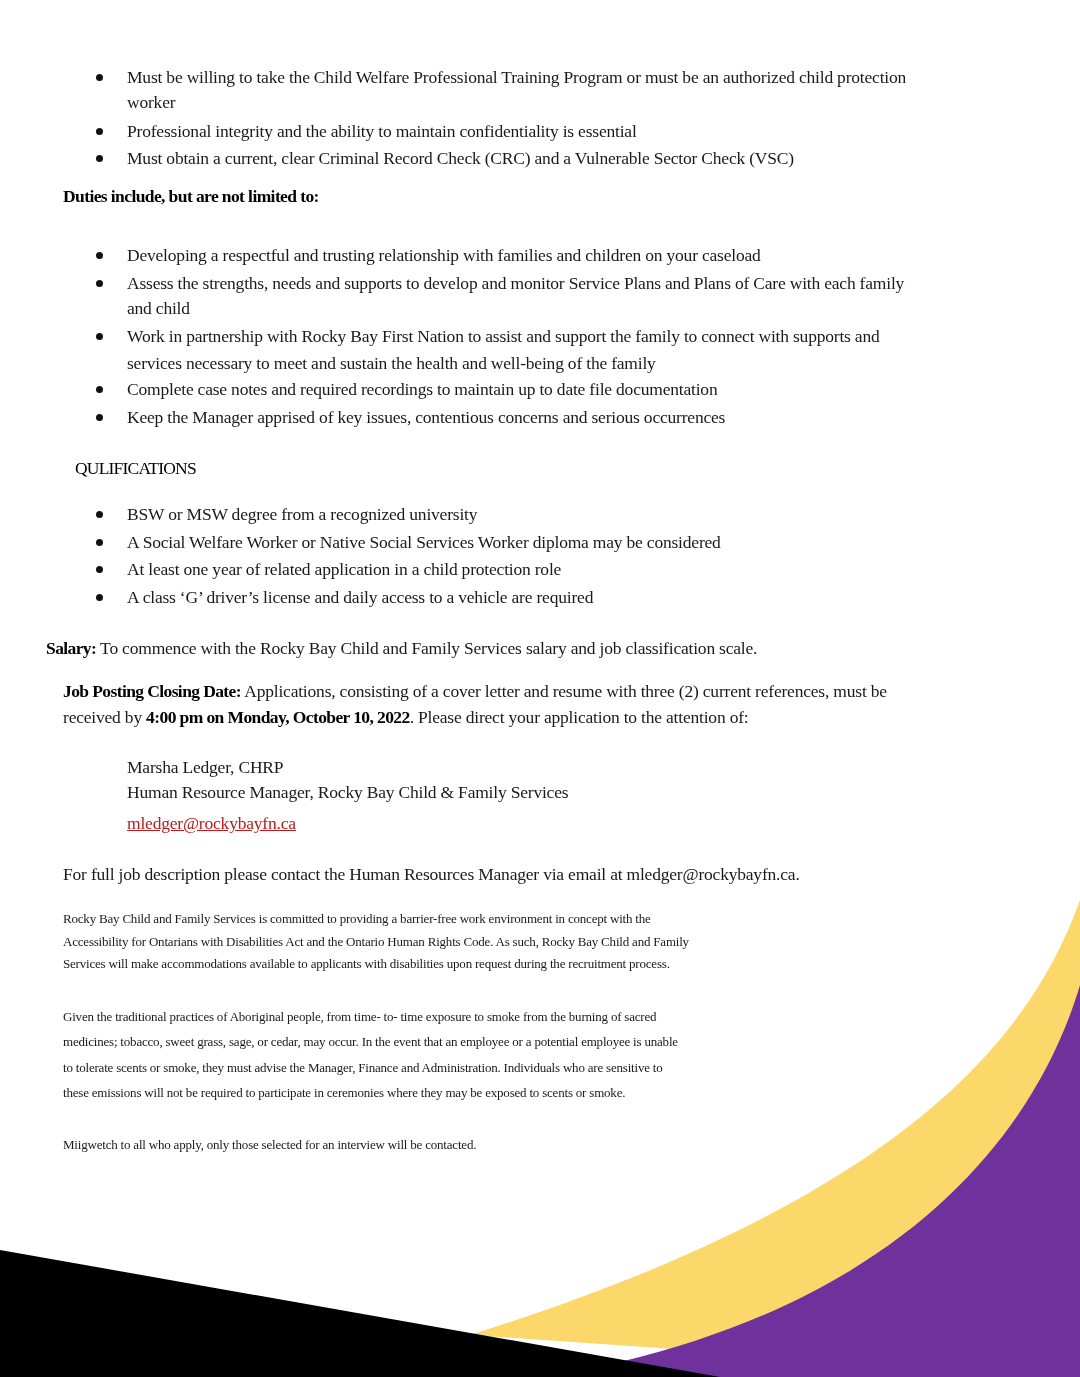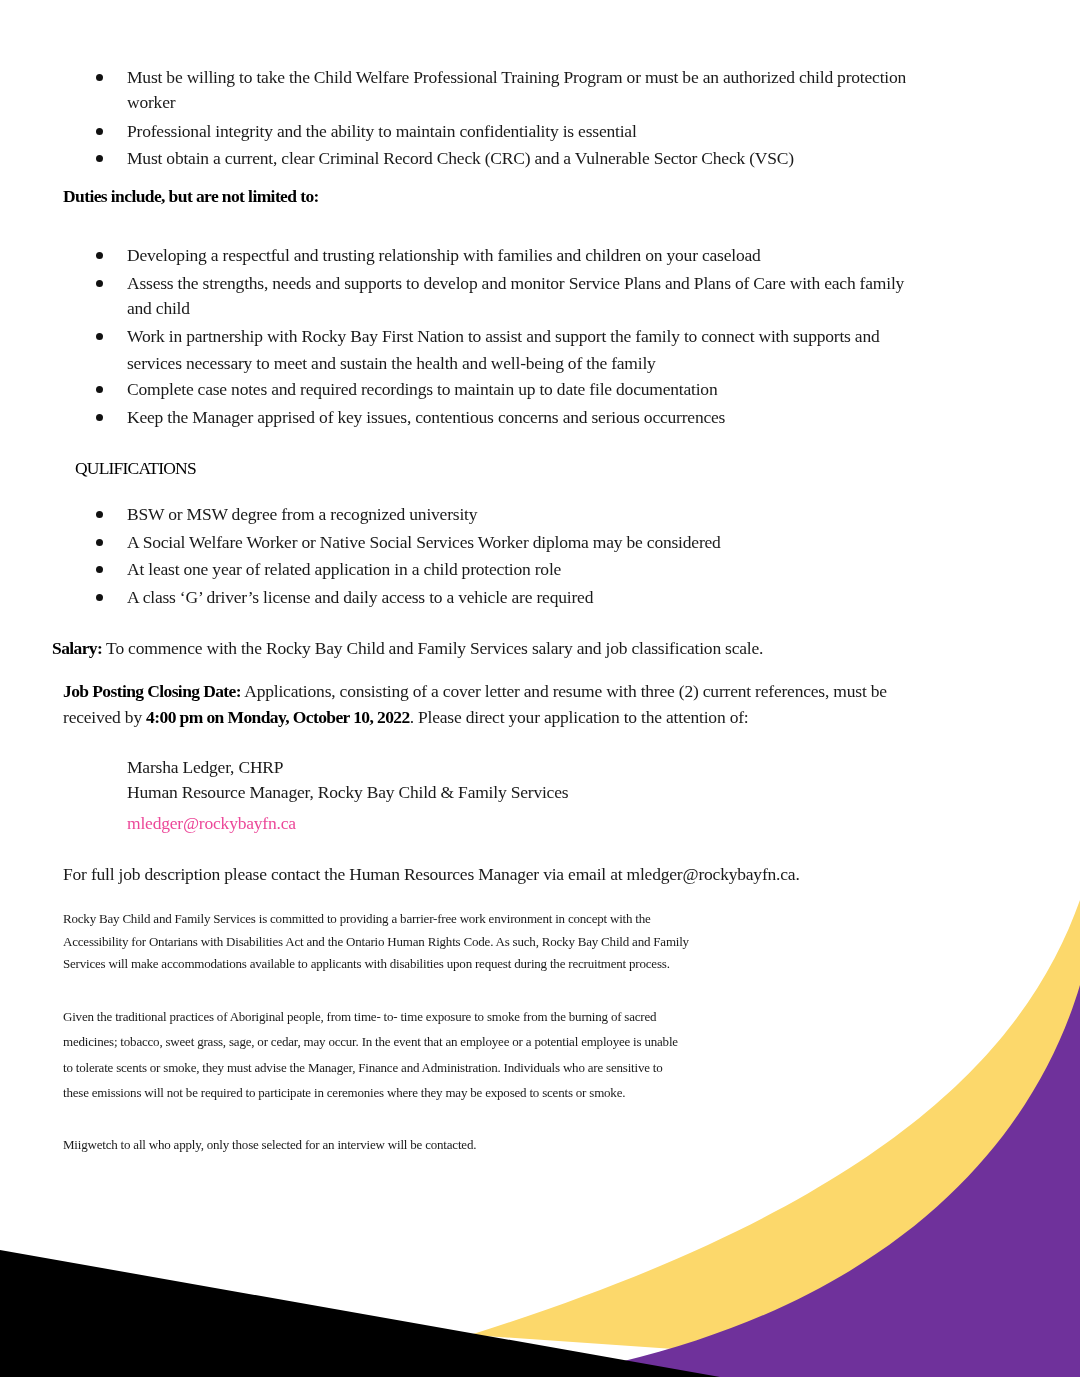--- a/index.html
+++ b/index.html
@@ -15,21 +15,21 @@
     letter-spacing: -0.2px; white-space: nowrap;
   }
   .bullet-row { position: absolute; left: 96px; font-size: 17.5px; line-height: 25px; }
   .dot {
     position: absolute; left: 0; top: 9px; width: 7px; height: 7px;
     border-radius: 50%; background: #111;
   }
   .btext { position: absolute; left: 31px; top: 0; white-space: nowrap; letter-spacing: -0.2px; }
   .heading { font-weight: bold; color: #000; letter-spacing: -0.6px; }
   b.lead { font-weight: bold; color: #000; letter-spacing: -0.6px; }
-  a.email { color: #ec4899; }
+  a.email { color: #b91c1c; text-decoration: underline; }
   .para { position: absolute; left: 63px; font-size: 13px; line-height: 23px; letter-spacing: -0.2px; white-space: nowrap; }
 </style>
 </head>
 <body>
 
 <svg class="decor" viewBox="0 0 1080 1377" xmlns="http://www.w3.org/2000/svg">
   <path fill="#fcd86b" d="M1080 900 C 1030 1040, 900 1200, 470 1335 L 1080 1377 Z"></path>
   <path fill="#6f319b" d="M1080 985 C 1040 1120, 920 1290, 620 1362 L 630 1377 L 1080 1377 Z"></path>
   <path fill="#000000" d="M0 1250 L 720 1377 L 0 1377 Z"></path>
 </svg>
@@ -87,21 +87,21 @@
   </div>
   <div class="bullet-row" style="top:557px">
     <span class="dot"></span>
     <span class="btext">At least one year of related application in a child protection role</span>
   </div>
   <div class="bullet-row" style="top:585px">
     <span class="dot"></span>
     <span class="btext">A class ‘G’ driver’s license and daily access to a vehicle are required</span>
   </div>
 
-  <div class="txt" style="left:52px; top:636px">
+  <div class="txt" style="left:46px; top:636px">
     <b class="lead">Salary:</b><span> To commence with the Rocky Bay Child and Family Services salary and job classification scale.</span>
   </div>
 
   <div class="txt" style="left:63px; top:679px">
     <b class="lead">Job Posting Closing Date:</b><span> Applications, consisting of a cover letter and resume with three (2) current references, must be</span>
   </div>
   <div class="txt" style="left:63px; top:705px">
     <span>received by </span><b class="lead">4:00 pm on Monday, October 10, 2022</b><span>.  Please direct your application to the attention of:</span>
   </div>
 

